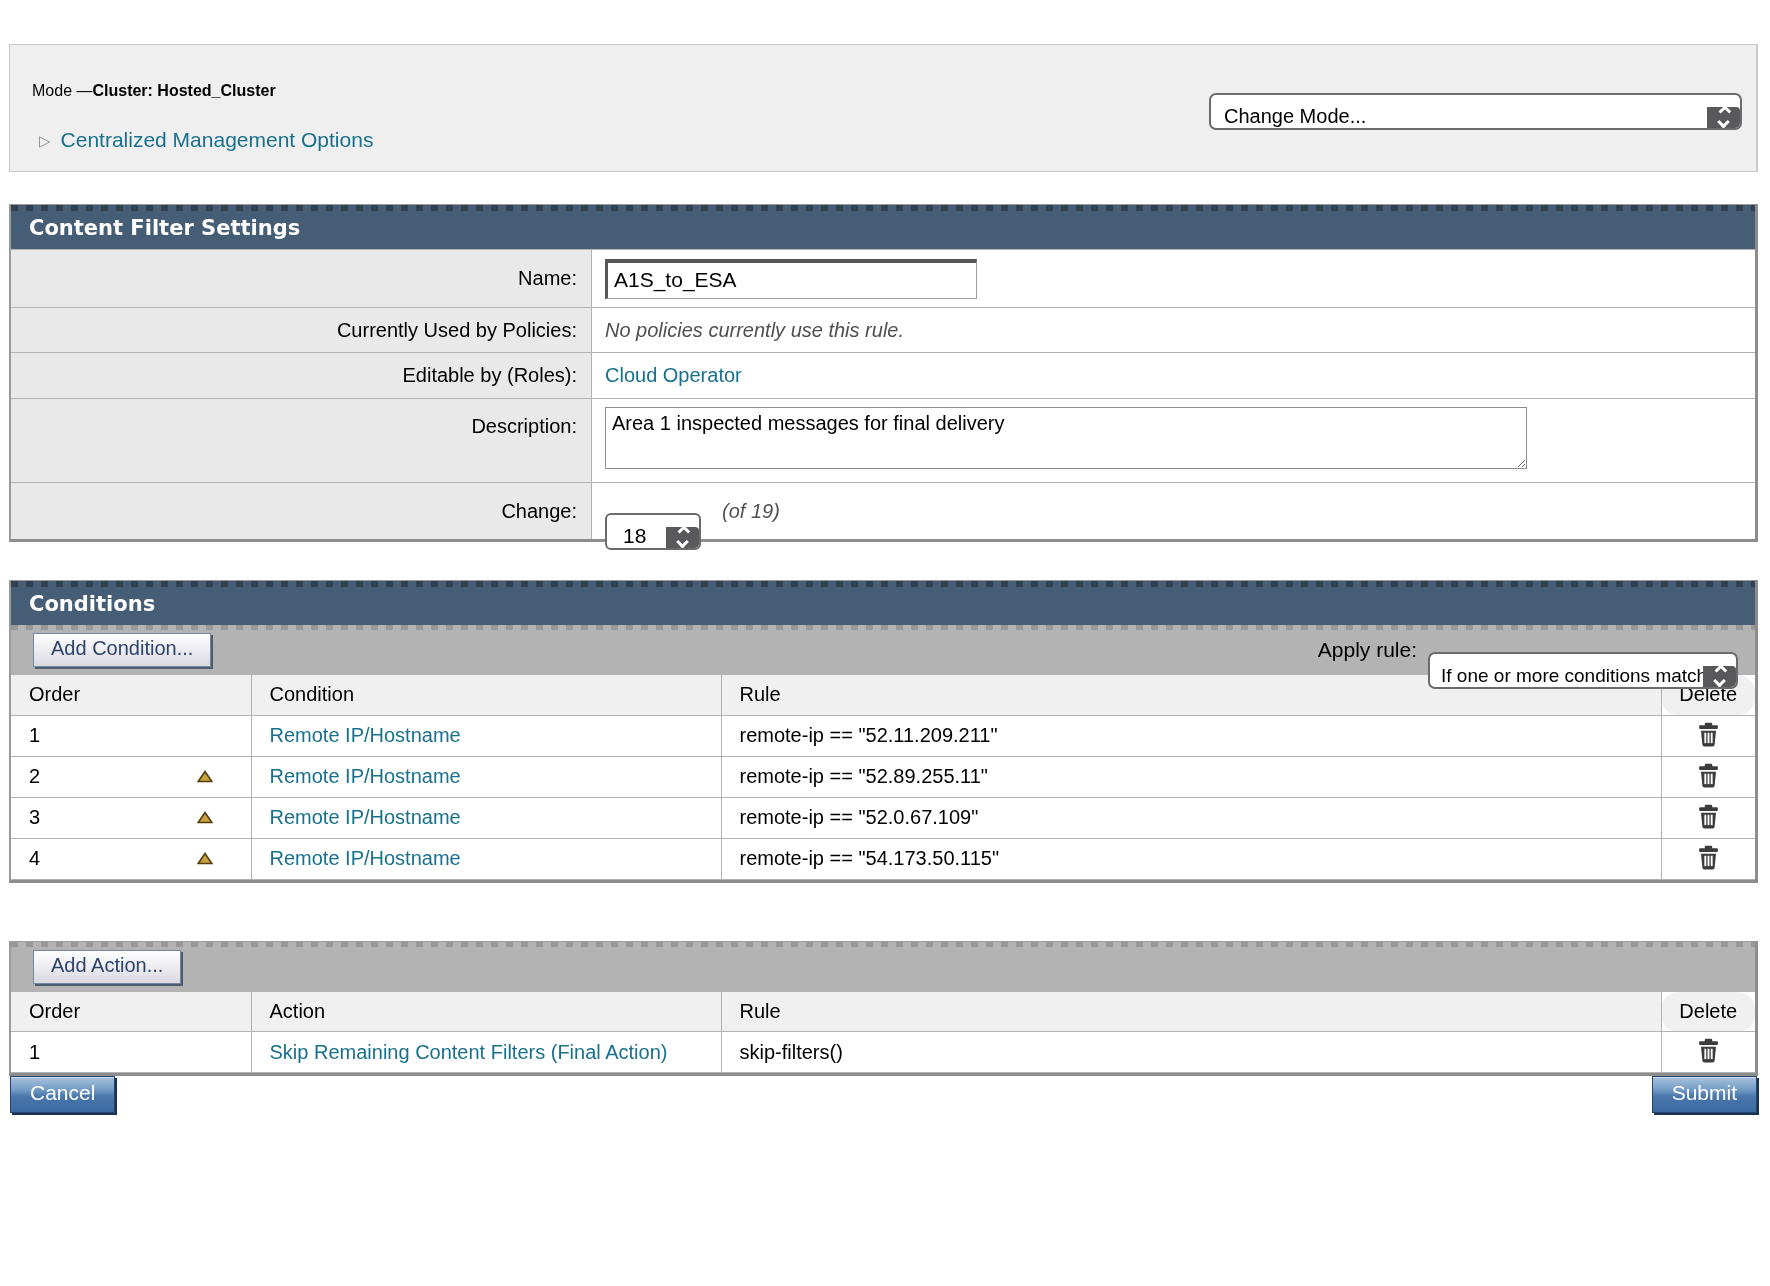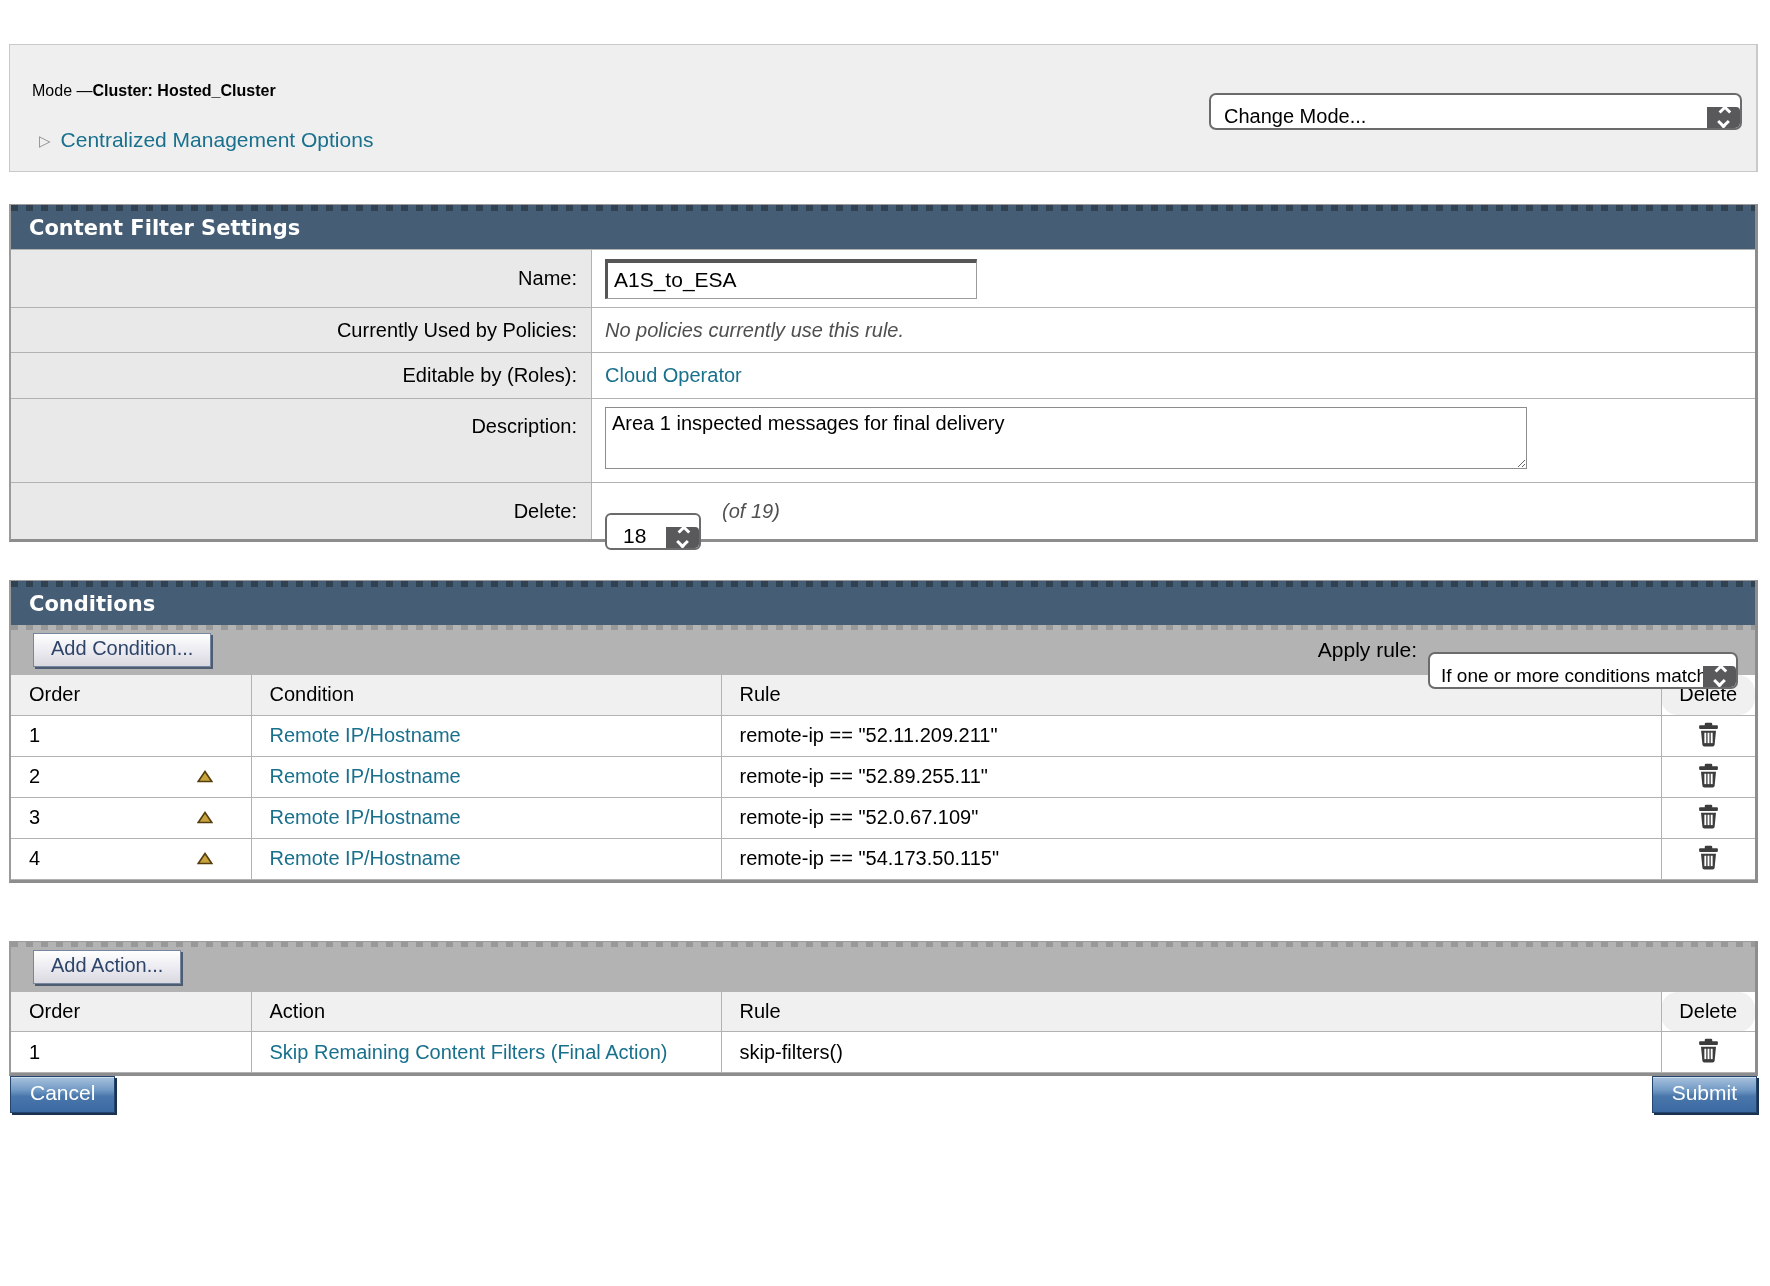--- a/index.html
+++ b/index.html
@@ -227,21 +227,21 @@
     </div>
 
     <div class="srow row-desc">
       <div class="slabel">Description:</div>
       <div class="svalue">
         <textarea class="desc-area" style="">Area 1 inspected messages for final delivery</textarea>
       </div>
     </div>
 
     <div class="srow row-order">
-      <div class="slabel">Delete:</div>
+      <div class="slabel">Change:</div>
       <div class="svalue">
         <div class="select order">
           <span class="txt">18</span>
           <span class="stepper">
               <i class="chv up"></i>
               <i class="chv dn"></i>
             </span>
         </div>
         <span class="order-suffix">(of 19)</span>
       </div>

